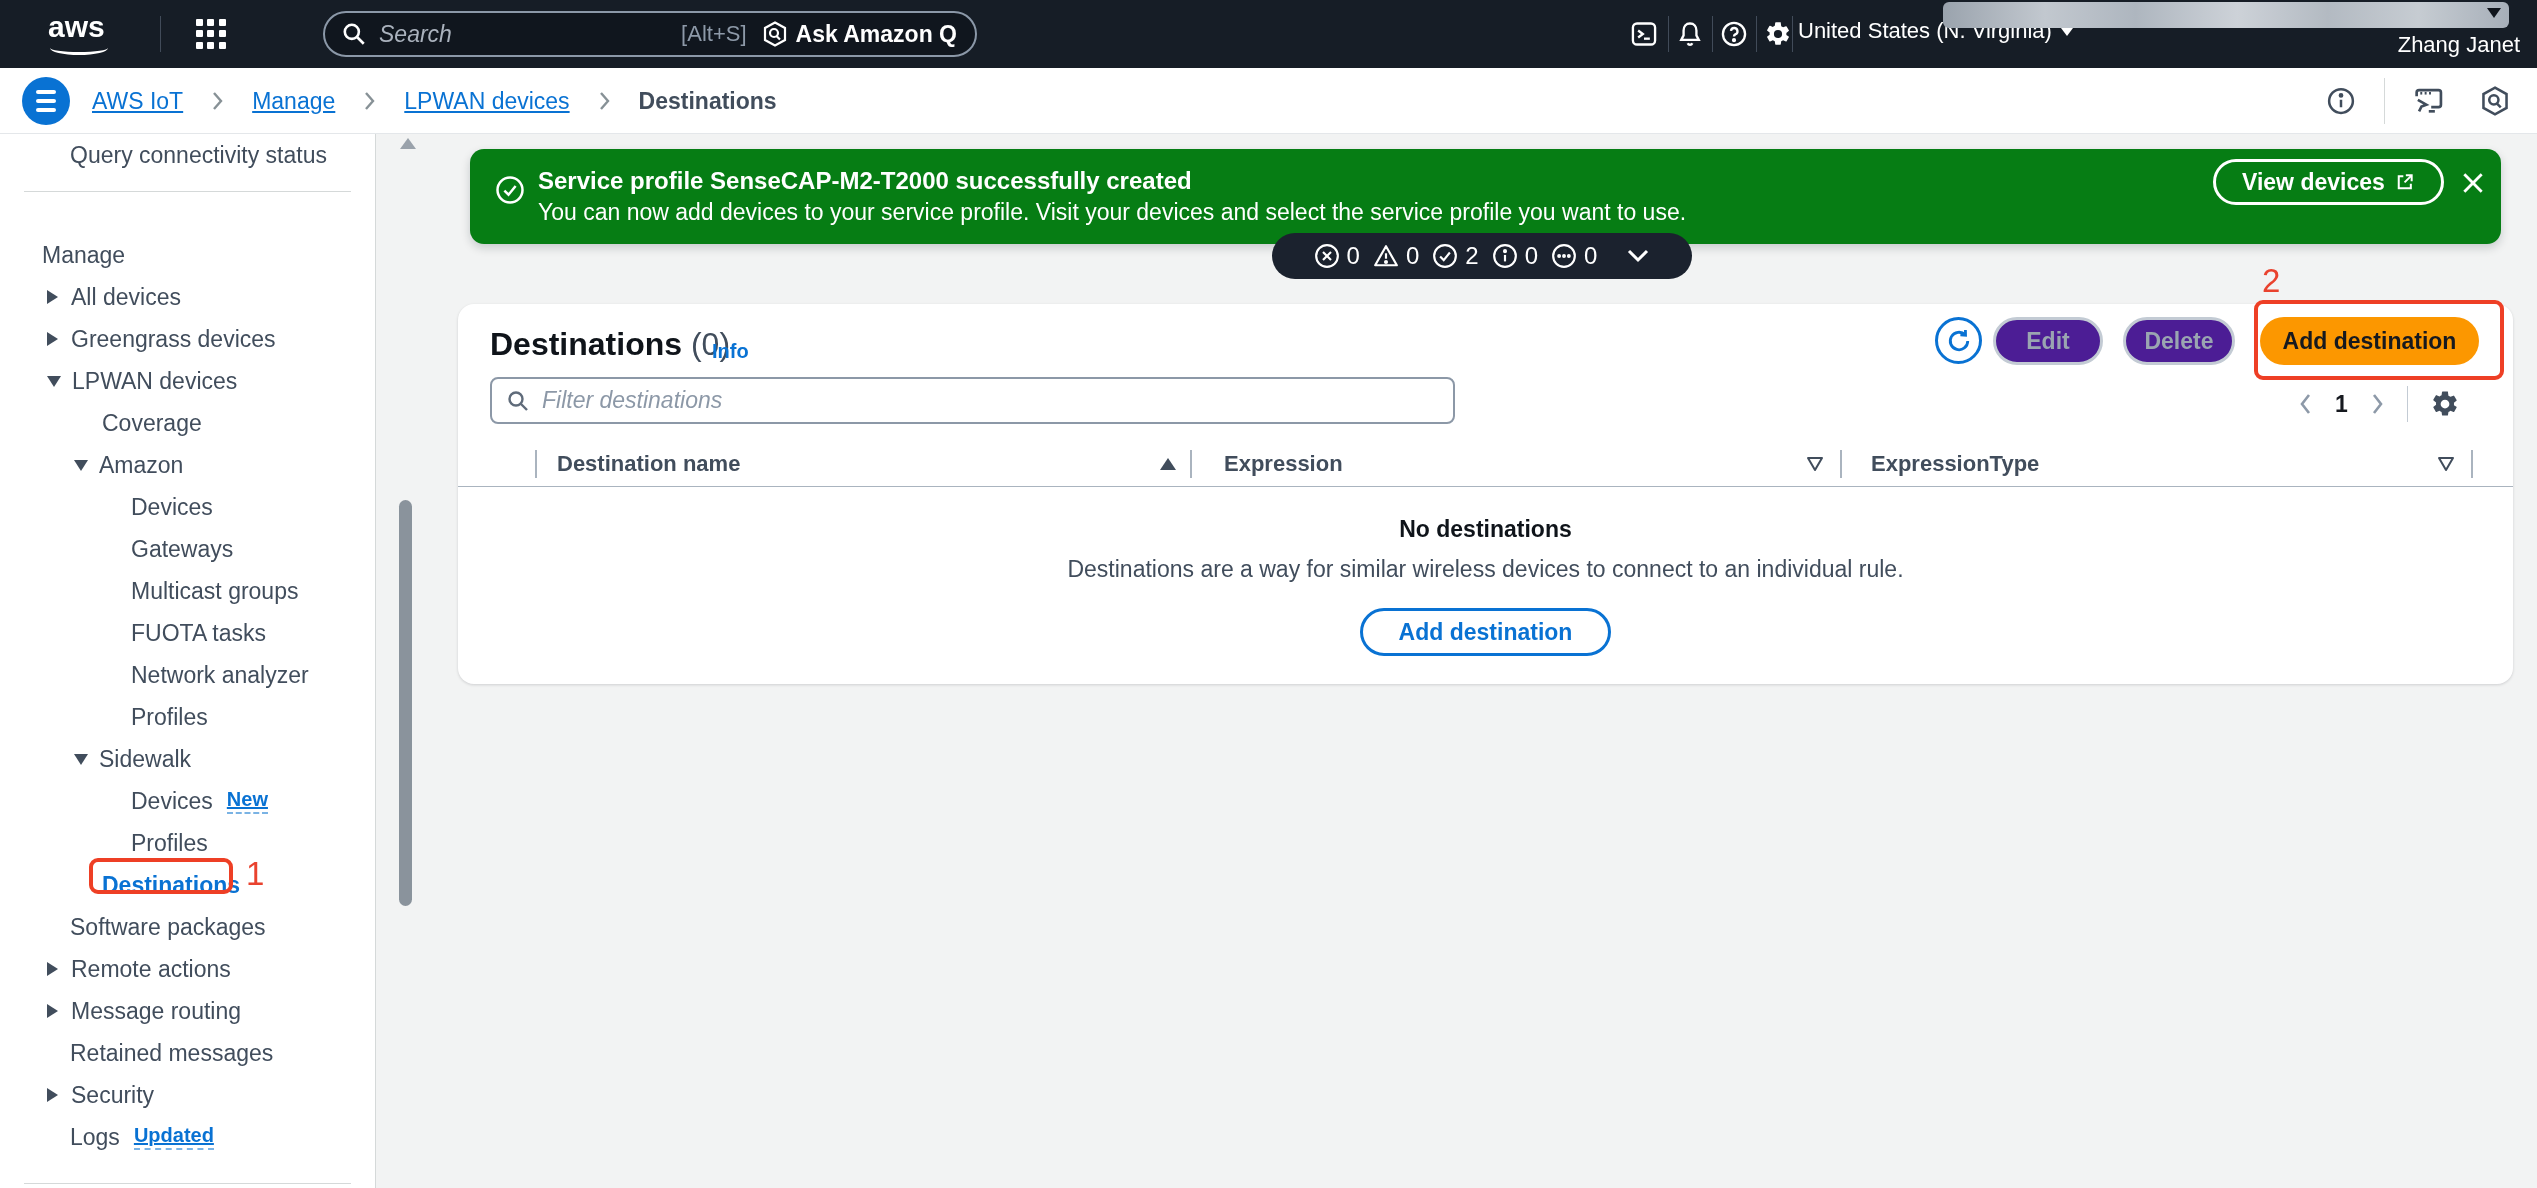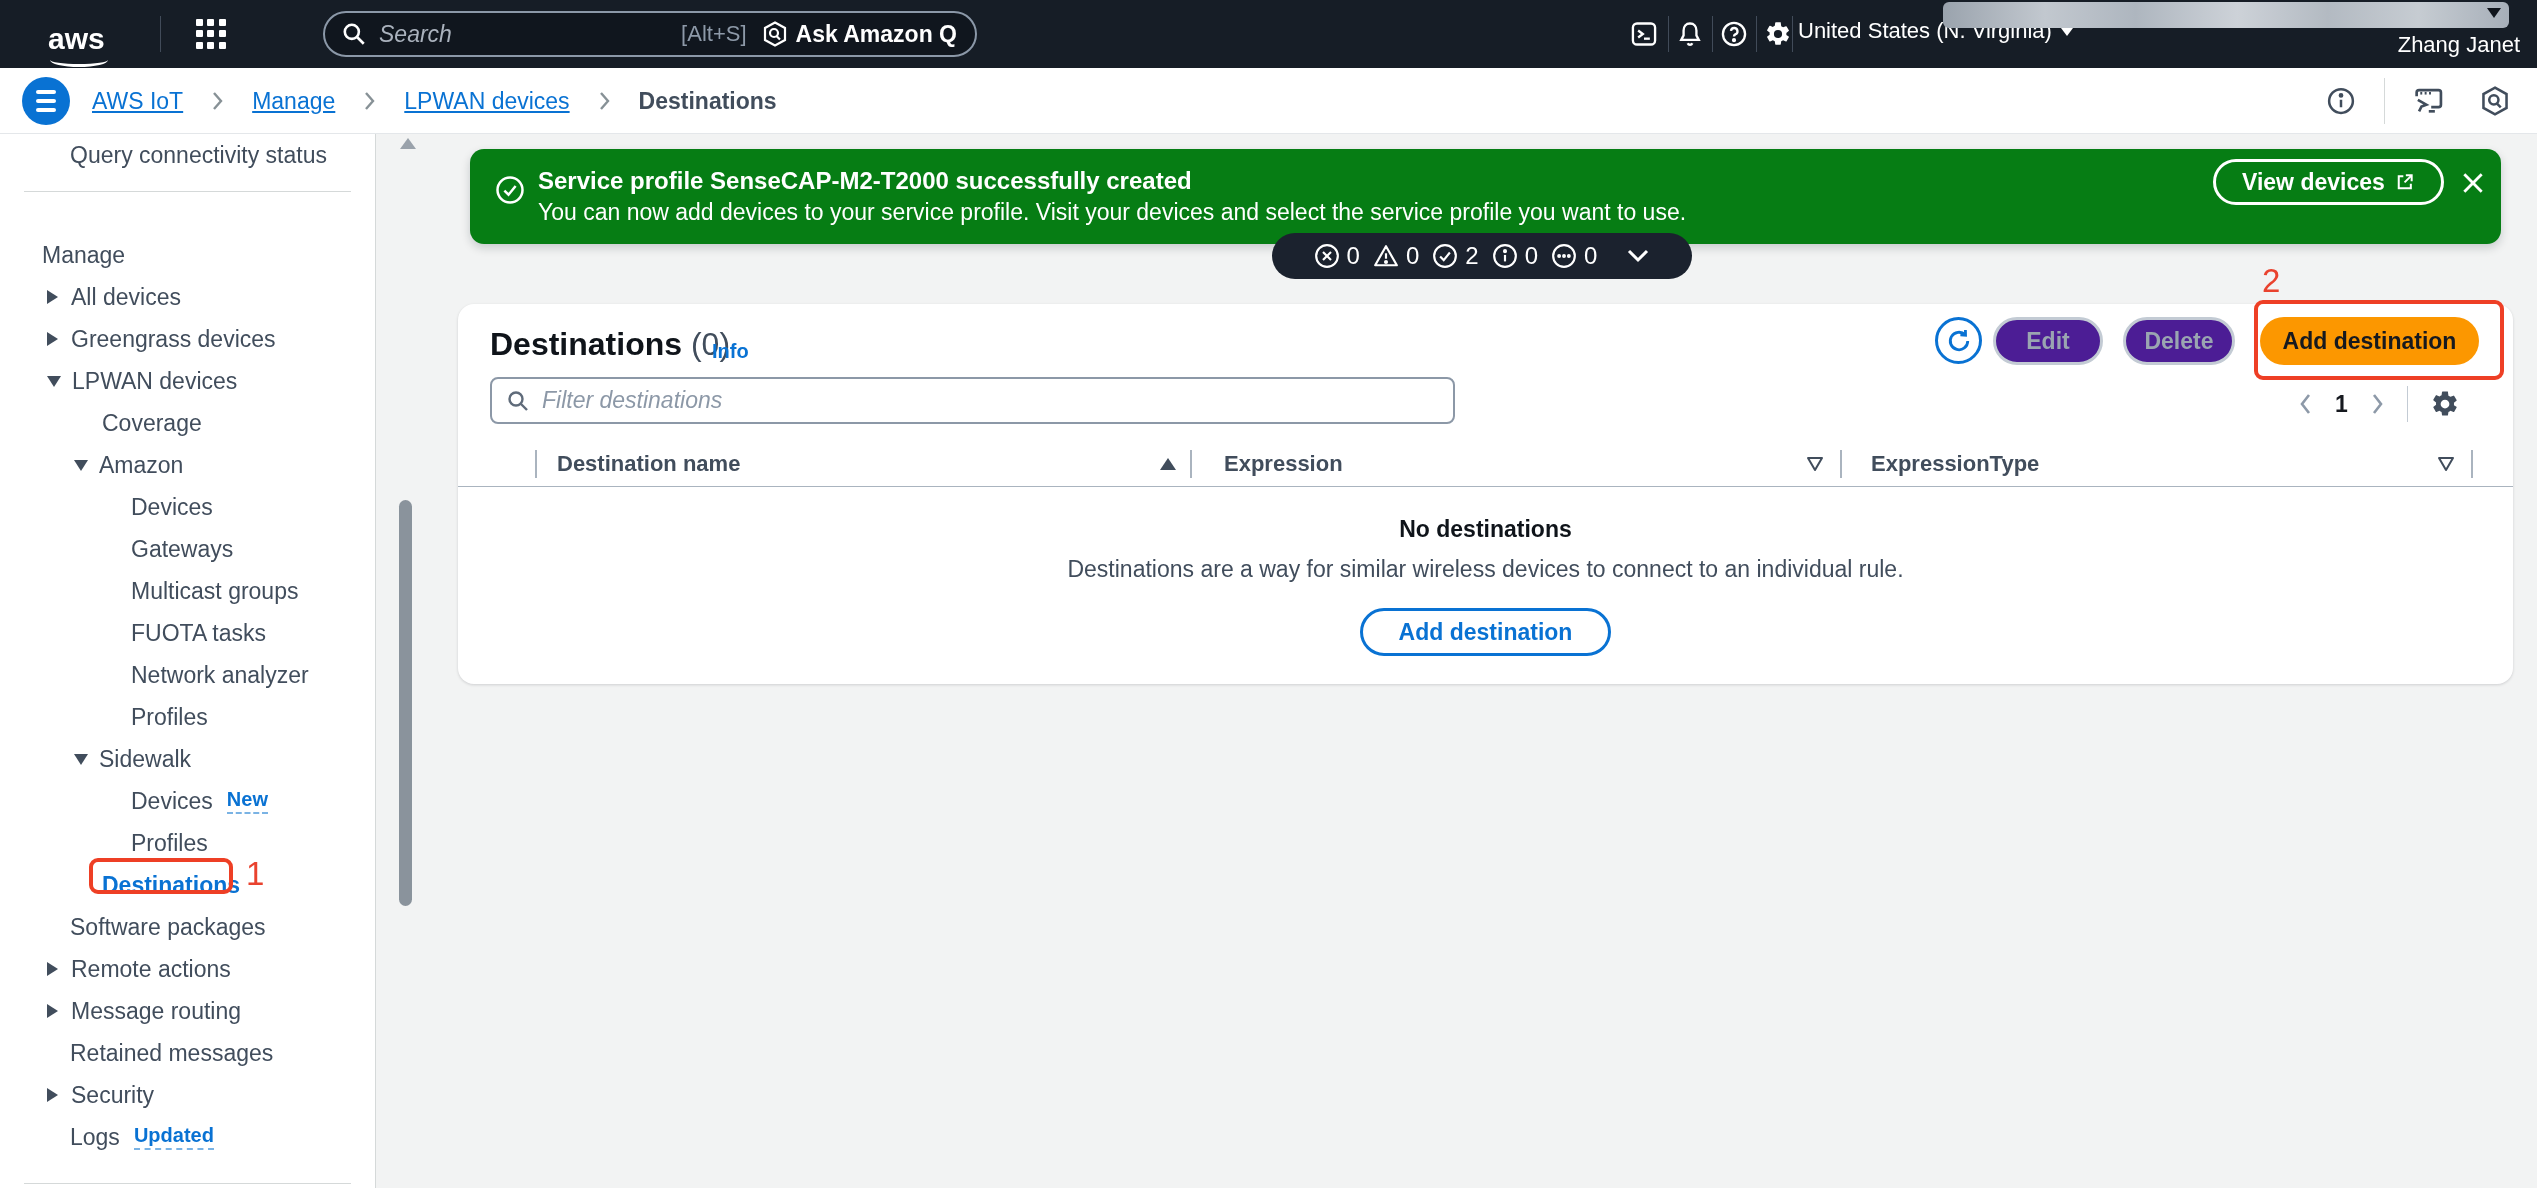--- a/index.html
+++ b/index.html
@@ -1,21 +1,21 @@
 <!DOCTYPE html>
 <html><head>
 <meta charset="utf-8">
 <style>
   * { margin:0; padding:0; box-sizing:border-box; }
   html,body { width:2537px; height:1188px; font-family:"Liberation Sans", sans-serif; }
   .screen { position:relative; width:2537px; height:1188px; background:#f2f3f3; overflow:hidden; }
 
   
   .topbar { position:absolute; left:0; top:0; width:2537px; height:68px; background:#161d26; }
-  .aws-logo { position:absolute; left:48px; top:14px; width:80px; height:42px; color:#fff;margin-top:12px; }
+  .aws-logo { position:absolute; left:48px; top:14px; width:80px; height:42px; color:#fff; }
   .aws-logo .aws-txt { font-size:30px; font-weight:700; letter-spacing:0; line-height:26px; }
   .aws-logo .smile { position:absolute; left:2px; top:27px; width:58px; height:14px; border-bottom:3px solid #fff; border-radius:50%; }
   .tb-divider { position:absolute; top:16px; width:1px; height:36px; background:#414b59; }
   .grid-icon { position:absolute; left:196px; top:19px; width:30px; height:30px; display:grid; grid-template-columns:repeat(3,1fr); gap:4px; cursor:pointer; }
   .grid-icon i { width:7px; height:7px; background:#fff; border-radius:1px; }
   .search-box { position:absolute; left:323px; top:11px; width:654px; height:46px; background:#10161e; border:2px solid #8b98a8; border-radius:23px; display:flex; align-items:center; padding:0 18px 0 16px; }
   .search-box input { flex:1; background:transparent; border:none; outline:none; color:#d1d5db; font-size:23px; font-style:italic; font-family:"Liberation Sans",sans-serif; min-width:40px; }
   .search-box input::placeholder { color:#aab2bd; font-style:italic; }
   .shortcut { color:#8d99a8; font-size:22px; margin:0 16px 0 8px; white-space:nowrap; }
   .askq { display:flex; align-items:center; gap:9px; color:#fff; font-size:23px; font-weight:700; white-space:nowrap; cursor:pointer; }
@@ -40,21 +40,21 @@
   
   .sidebar { position:absolute; left:0; top:134px; width:376px; height:1054px; background:#fff; border-right:1px solid #d5d9d9; font-size:23px; color:#414d5c; }
   .side-row { height:42px; display:flex; align-items:center; cursor:pointer; white-space:nowrap; }
   .pl-42 { padding-left:42px; } .pl-47 { padding-left:47px; } .pl-70 { padding-left:70px; }
   .pl-74 { padding-left:74px; } .pl-102 { padding-left:102px; } .pl-131 { padding-left:131px; }
   .tri-r { width:0; height:0; border-top:7px solid transparent; border-bottom:7px solid transparent; border-left:11px solid #414d5c; margin-right:13px; }
   .tri-d { width:0; height:0; border-left:7px solid transparent; border-right:7px solid transparent; border-top:11px solid #414d5c; margin-right:11px; }
   .side-divider { height:1px; background:#d5d9d9; margin:15px 24px 0 24px; }
   .section-title { margin-top:42px; height:42px; line-height:42px; color:#414d5c; }
   .selected-link { color:#0972d3; font-weight:700; }
-  .badge { color:#0972d3; font-weight:700; font-size:20px; border-bottom:2px dashed #7ab3e4; padding-bottom:1px; margin-left:14px; cursor:pointer; }
+  .badge { color:#0972d3; font-weight:700; font-size:20px; border-bottom:2px dashed #7ab3e4; padding-bottom:1px; margin-left:14px; cursor:pointer;text-decoration:underline; }
   .side-scroll-thumb { position:absolute; left:399px; top:366px; width:13px; height:406px; background:#8a939c; border-radius:7px; cursor:pointer; }
   .side-scroll-up { position:absolute; left:400px; top:4px; width:0; height:0; border-left:8px solid transparent; border-right:8px solid transparent; border-bottom:11px solid #9aa2ab; cursor:pointer; }
 
   
   .content { position:absolute; left:418px; top:134px; width:2119px; height:1054px; background:#f2f3f3; }
 
   
   .flash { position:absolute; left:52px; top:15px; width:2031px; height:95px; background:#067d14; border-radius:14px; color:#fff; box-shadow:0 4px 10px rgba(0,28,36,.18); }
   .flash-icon { position:absolute; left:25px; top:26px; }
   .flash-title { position:absolute; left:68px; top:18px; font-size:24px; font-weight:700; }

